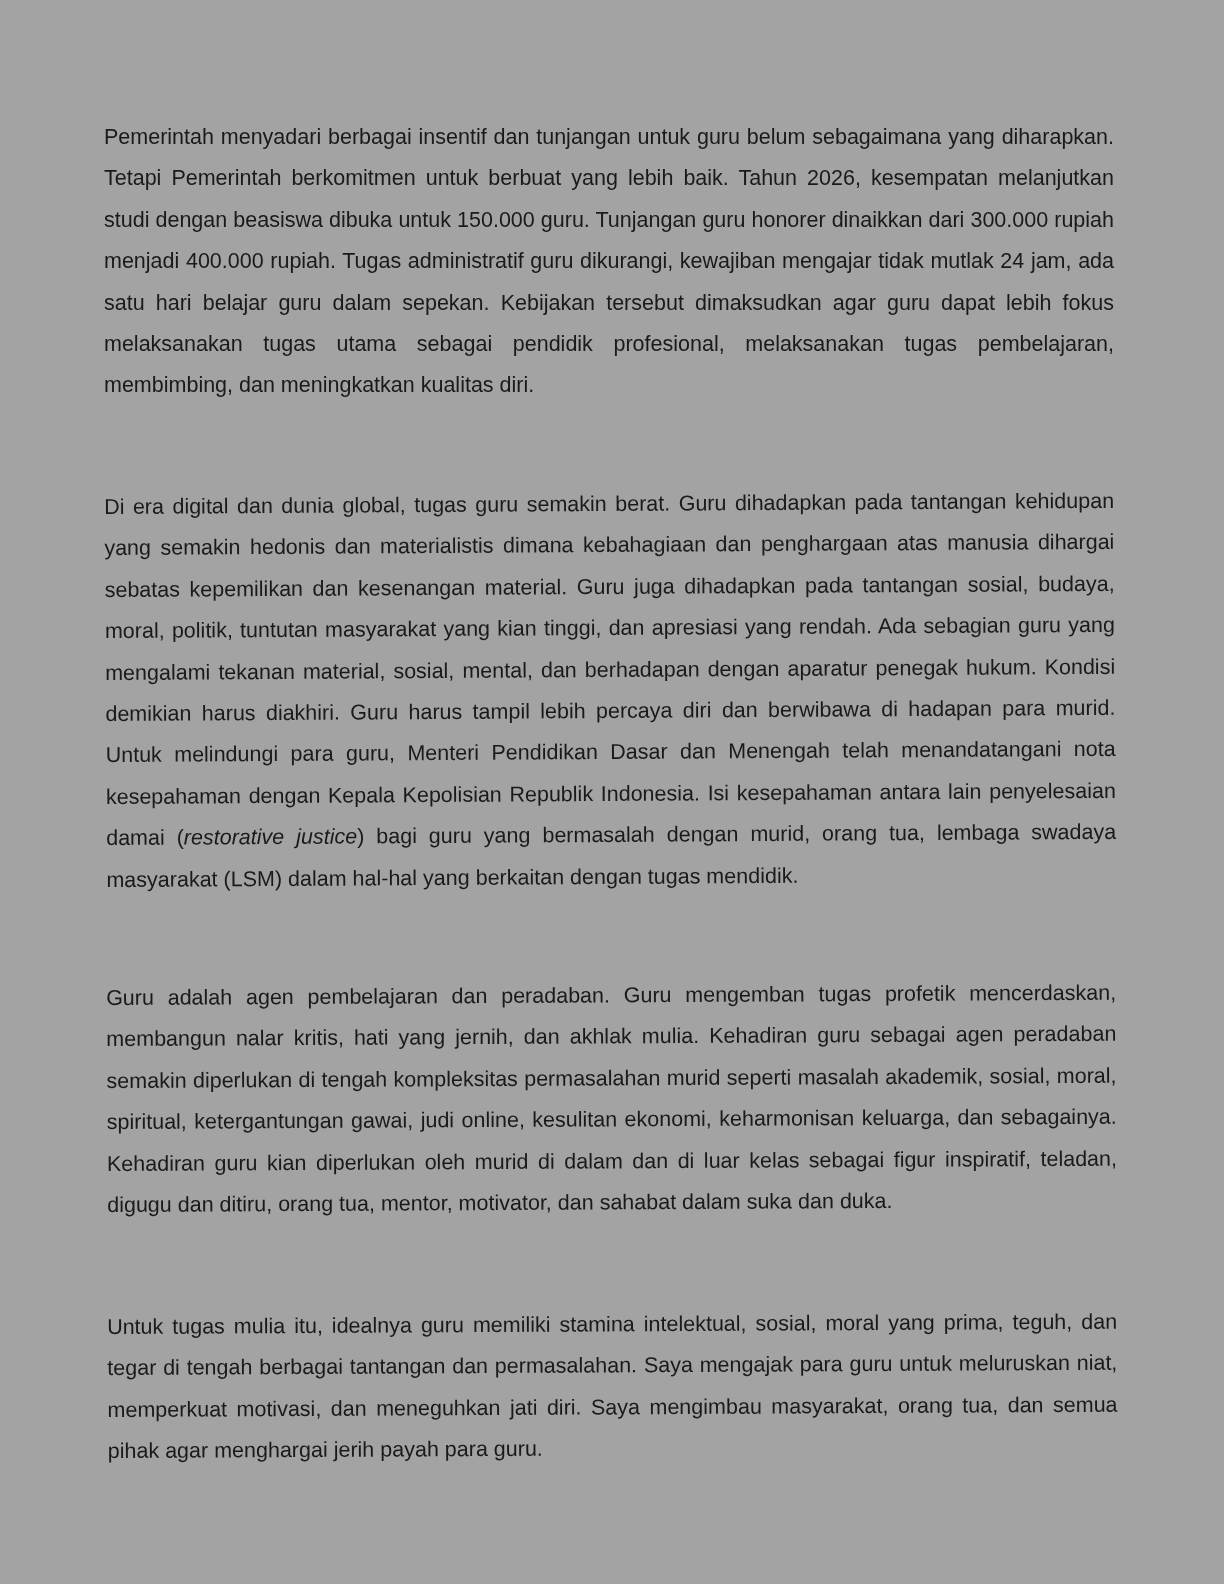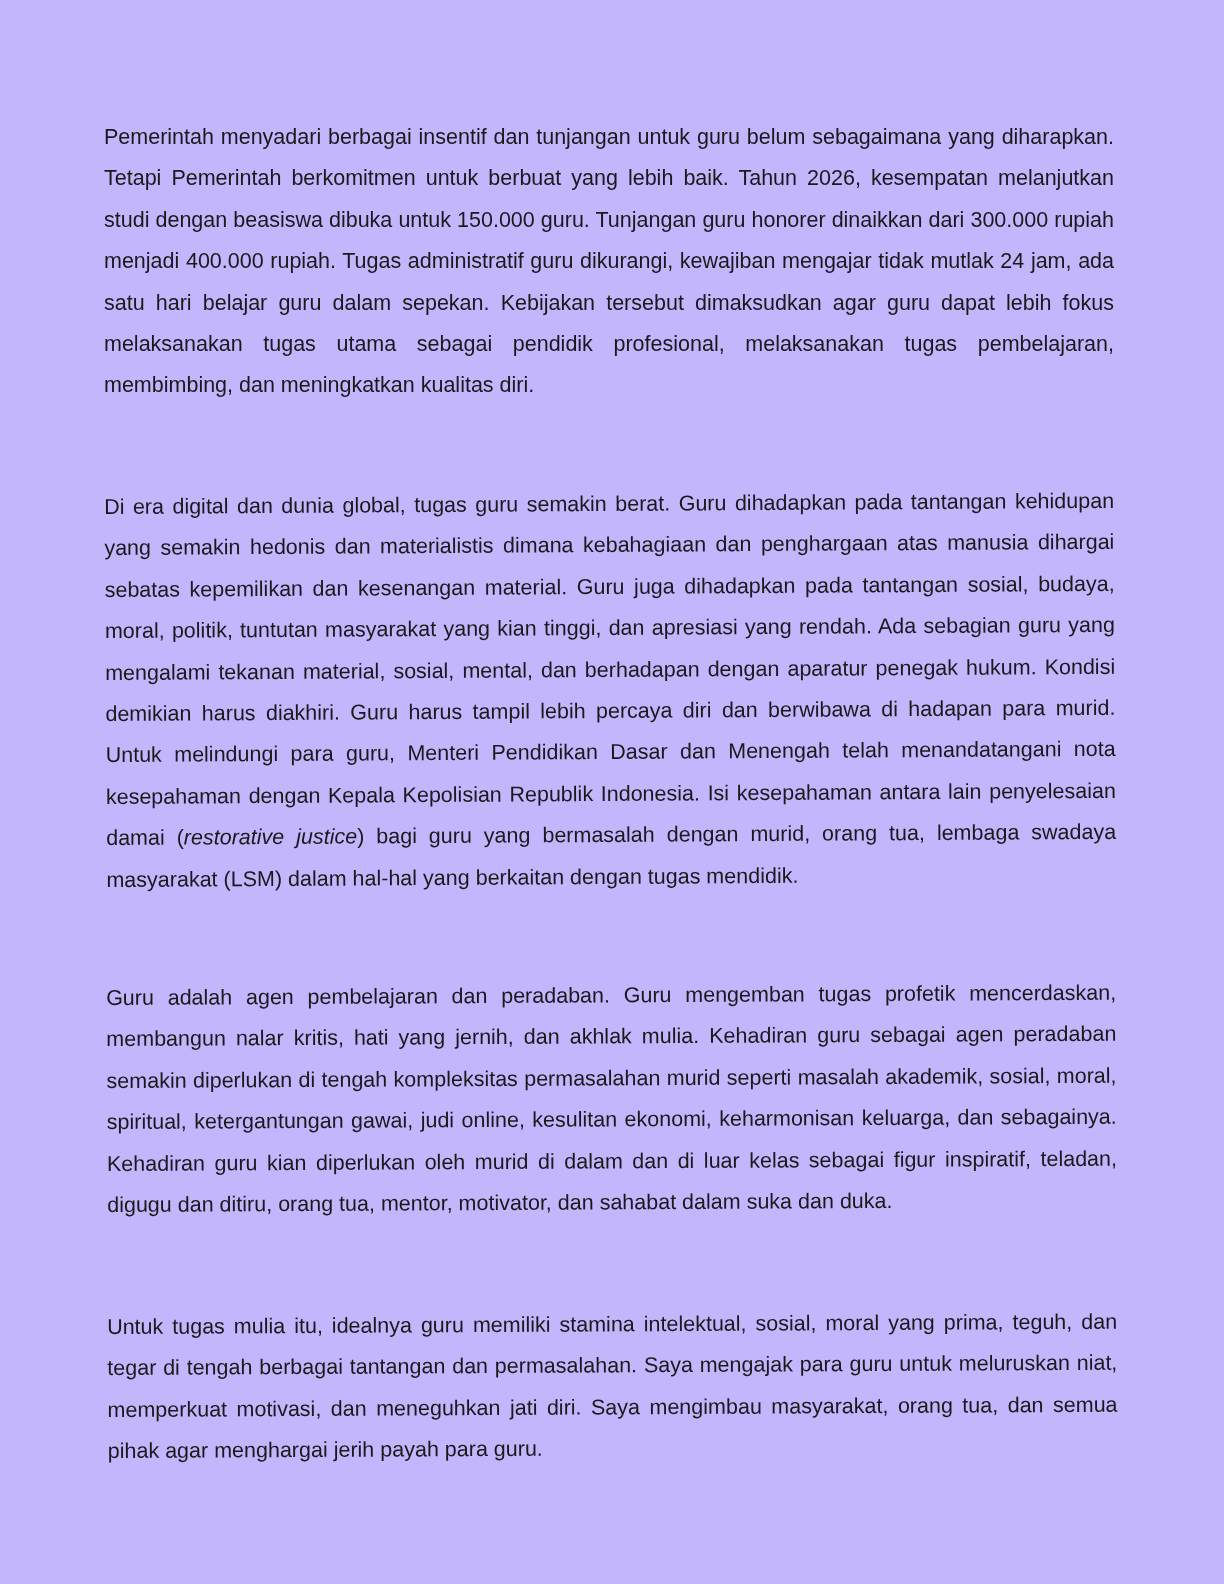--- a/index.html
+++ b/index.html
@@ -14,21 +14,21 @@
       overflow: hidden;
       font-family: "Liberation Sans", sans-serif;
       color: #1a1a1a;
     }
     .page {
       position: absolute;
       left: 0;
       top: 0;
       width: 1224px;
       height: 1584px;
-      background: #c4b5fd;
+      background: #a3a3a3;
     }
     .para {
       position: absolute;
       left: 104px;
       width: 1010px;
       margin: 0;
       font-size: 21.5px;
       line-height: 41.4px;
       text-align: justify;
       text-align-last: left;

